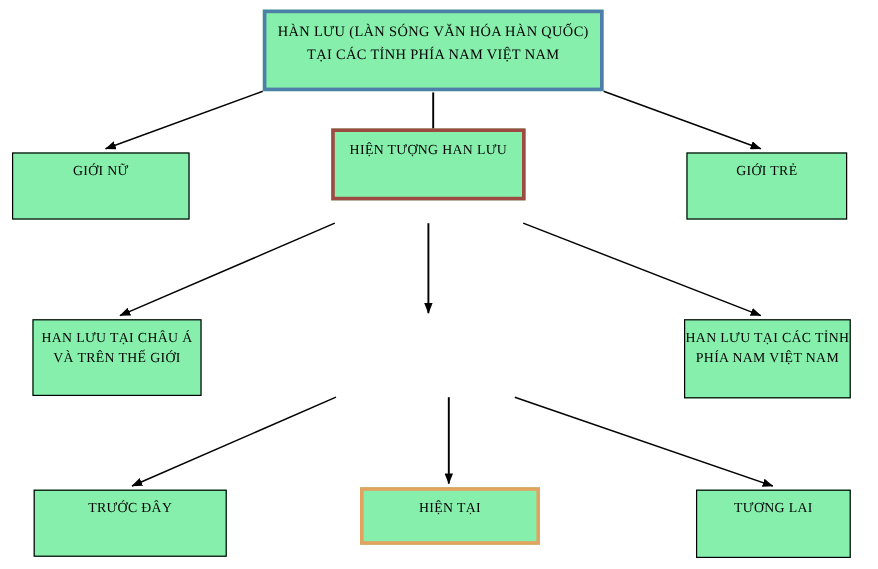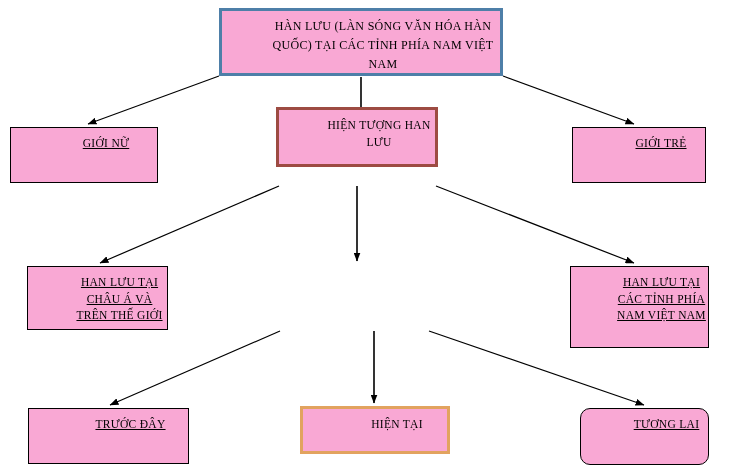--- a/index.html
+++ b/index.html
@@ -22,64 +22,62 @@
     position: absolute;
     left: 0;
     top: 0;
     width: 732px;
     height: 474px;
     pointer-events: none;
   }
   .node {
     position: absolute;
     box-sizing: border-box;
-    background: #f9a8d4;
+    background: #86efac;
     display: block;
     text-align: center;
     z-index: 2;
-    padding-left: 44px;
   }
   .node .node-label {
     display: block;
     width: 100%;
     text-align: center;
     font-size: 11.5px;
     line-height: 16.5px;
     letter-spacing: 0.3px;
     color: #000000;
     padding-top: 7px;
     white-space: pre-line;
   }
   .node.plain {
     border: 1px solid #000000;
-    text-decoration: underline;
   }
   .node.accent-blue   { border: 3px solid #4e7fa8; }
   .node.accent-red    { border: 3px solid #9d4b42; }
   .node.accent-green  { border: 3px solid #9aa84c; }
   .node.accent-orange { border: 3px solid #e2a35f; }
 
   
   #node-root { left: 219px; top: 8px; width: 284px; height: 68px; }
   #node-root .node-label { font-size: 12px; line-height: 19px; padding-top: 6px; }
 
   
   #node-gioi-nu     { left: 10px;  top: 127px; width: 148px; height: 56px; }
   #node-hien-tuong  { left: 276px; top: 107px; width: 162px; height: 60px; }
   #node-gioi-tre    { left: 572px; top: 127px; width: 134px; height: 56px; }
 
   
   #node-chau-a      { left: 27px;  top: 266px; width: 141px; height: 64px; }
   #node-viet-nam    { left: 277px; top: 264px; width: 153px; height: 66px; }
-  #node-phia-nam    { left: 570px; top: 266px; width: 139px; height: 82px; }
+  #node-phia-nam    { left: 570px; top: 266px; width: 139px; height: 66px; }
 
   
   #node-truoc-day   { left: 28px;  top: 408px; width: 161px; height: 56px; }
   #node-hien-tai    { left: 300px; top: 406px; width: 150px; height: 48px; }
-  #node-tuong-lai   { left: 580px; top: 408px; width: 129px; height: 57px; border-radius: 10px; }
+  #node-tuong-lai   { left: 580px; top: 408px; width: 129px; height: 57px; }
 </style>
 </head>
 <body>
 
 <div id="diagram-root">
 
   <svg id="connector-layer" viewBox="0 0 732 474" width="732" height="474" xmlns="http://www.w3.org/2000/svg">
     <defs>
       <marker id="arrowhead" markerWidth="9" markerHeight="7" refX="8.5" refY="3.5" orient="auto" markerUnits="userSpaceOnUse">
         <polygon points="0 0, 9 3.5, 0 7" fill="#000000"></polygon>

